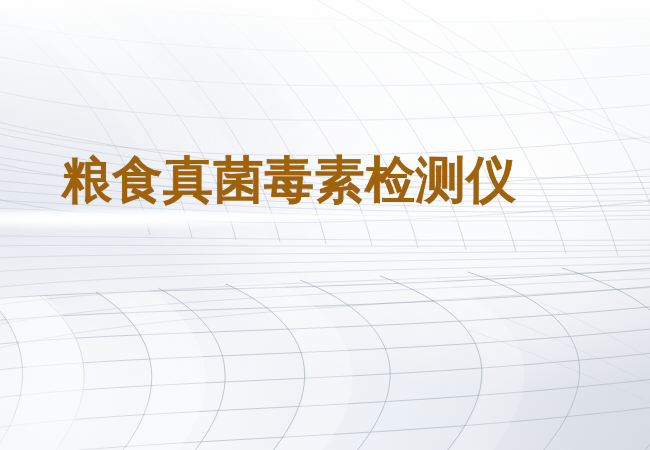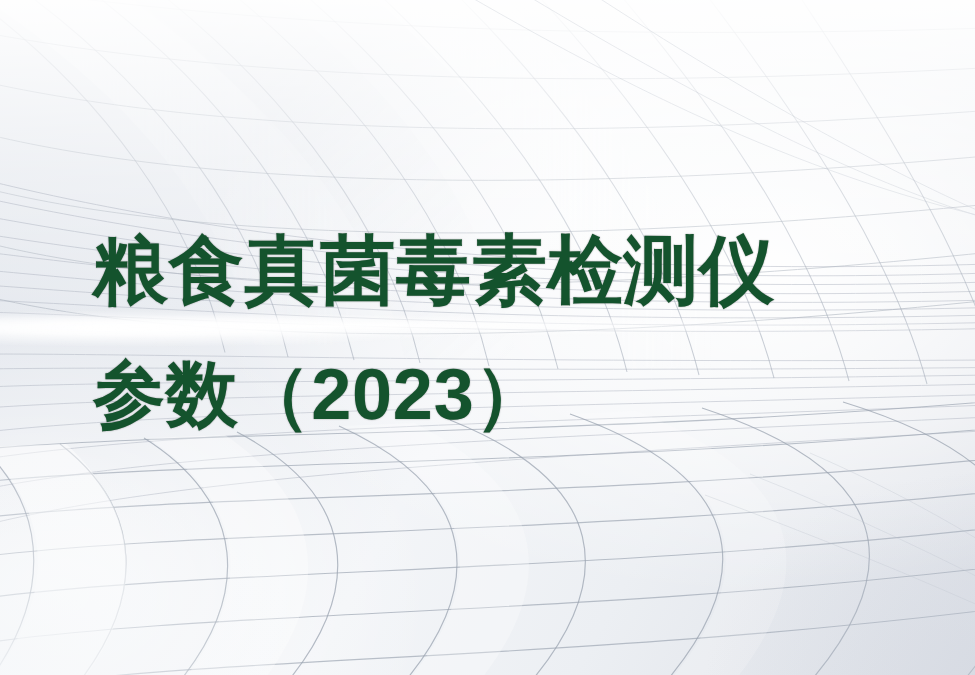--- a/index.html
+++ b/index.html
@@ -53,21 +53,21 @@
 
   
   .title-block {
     position: absolute;
     left: 62px;
     top: 138px;
     width: 560px;
   }
 
   .title-line {
-    color: #14532d;
+    color: #a16207;
     font-weight: 700;
     font-size: 50px;
     line-height: 84px;
     letter-spacing: 0.5px;
     white-space: nowrap;
     text-shadow: 0 0 1px rgba(0,0,0,0.45);
   }
 
   .title-line.second {
     font-size: 48px;
@@ -198,16 +198,15 @@
 
     </g>
   </svg>
 
   <div class="bg-layer bg-streak"></div>
 
   <div class="bg-layer bg-vignette"></div>
 
   <div class="title-block">
     <div class="title-line">粮食真菌毒素检测仪</div>
-    <div class="title-line second">参数（2023）</div>
   </div>
 
 </div>
 
 </body></html>

